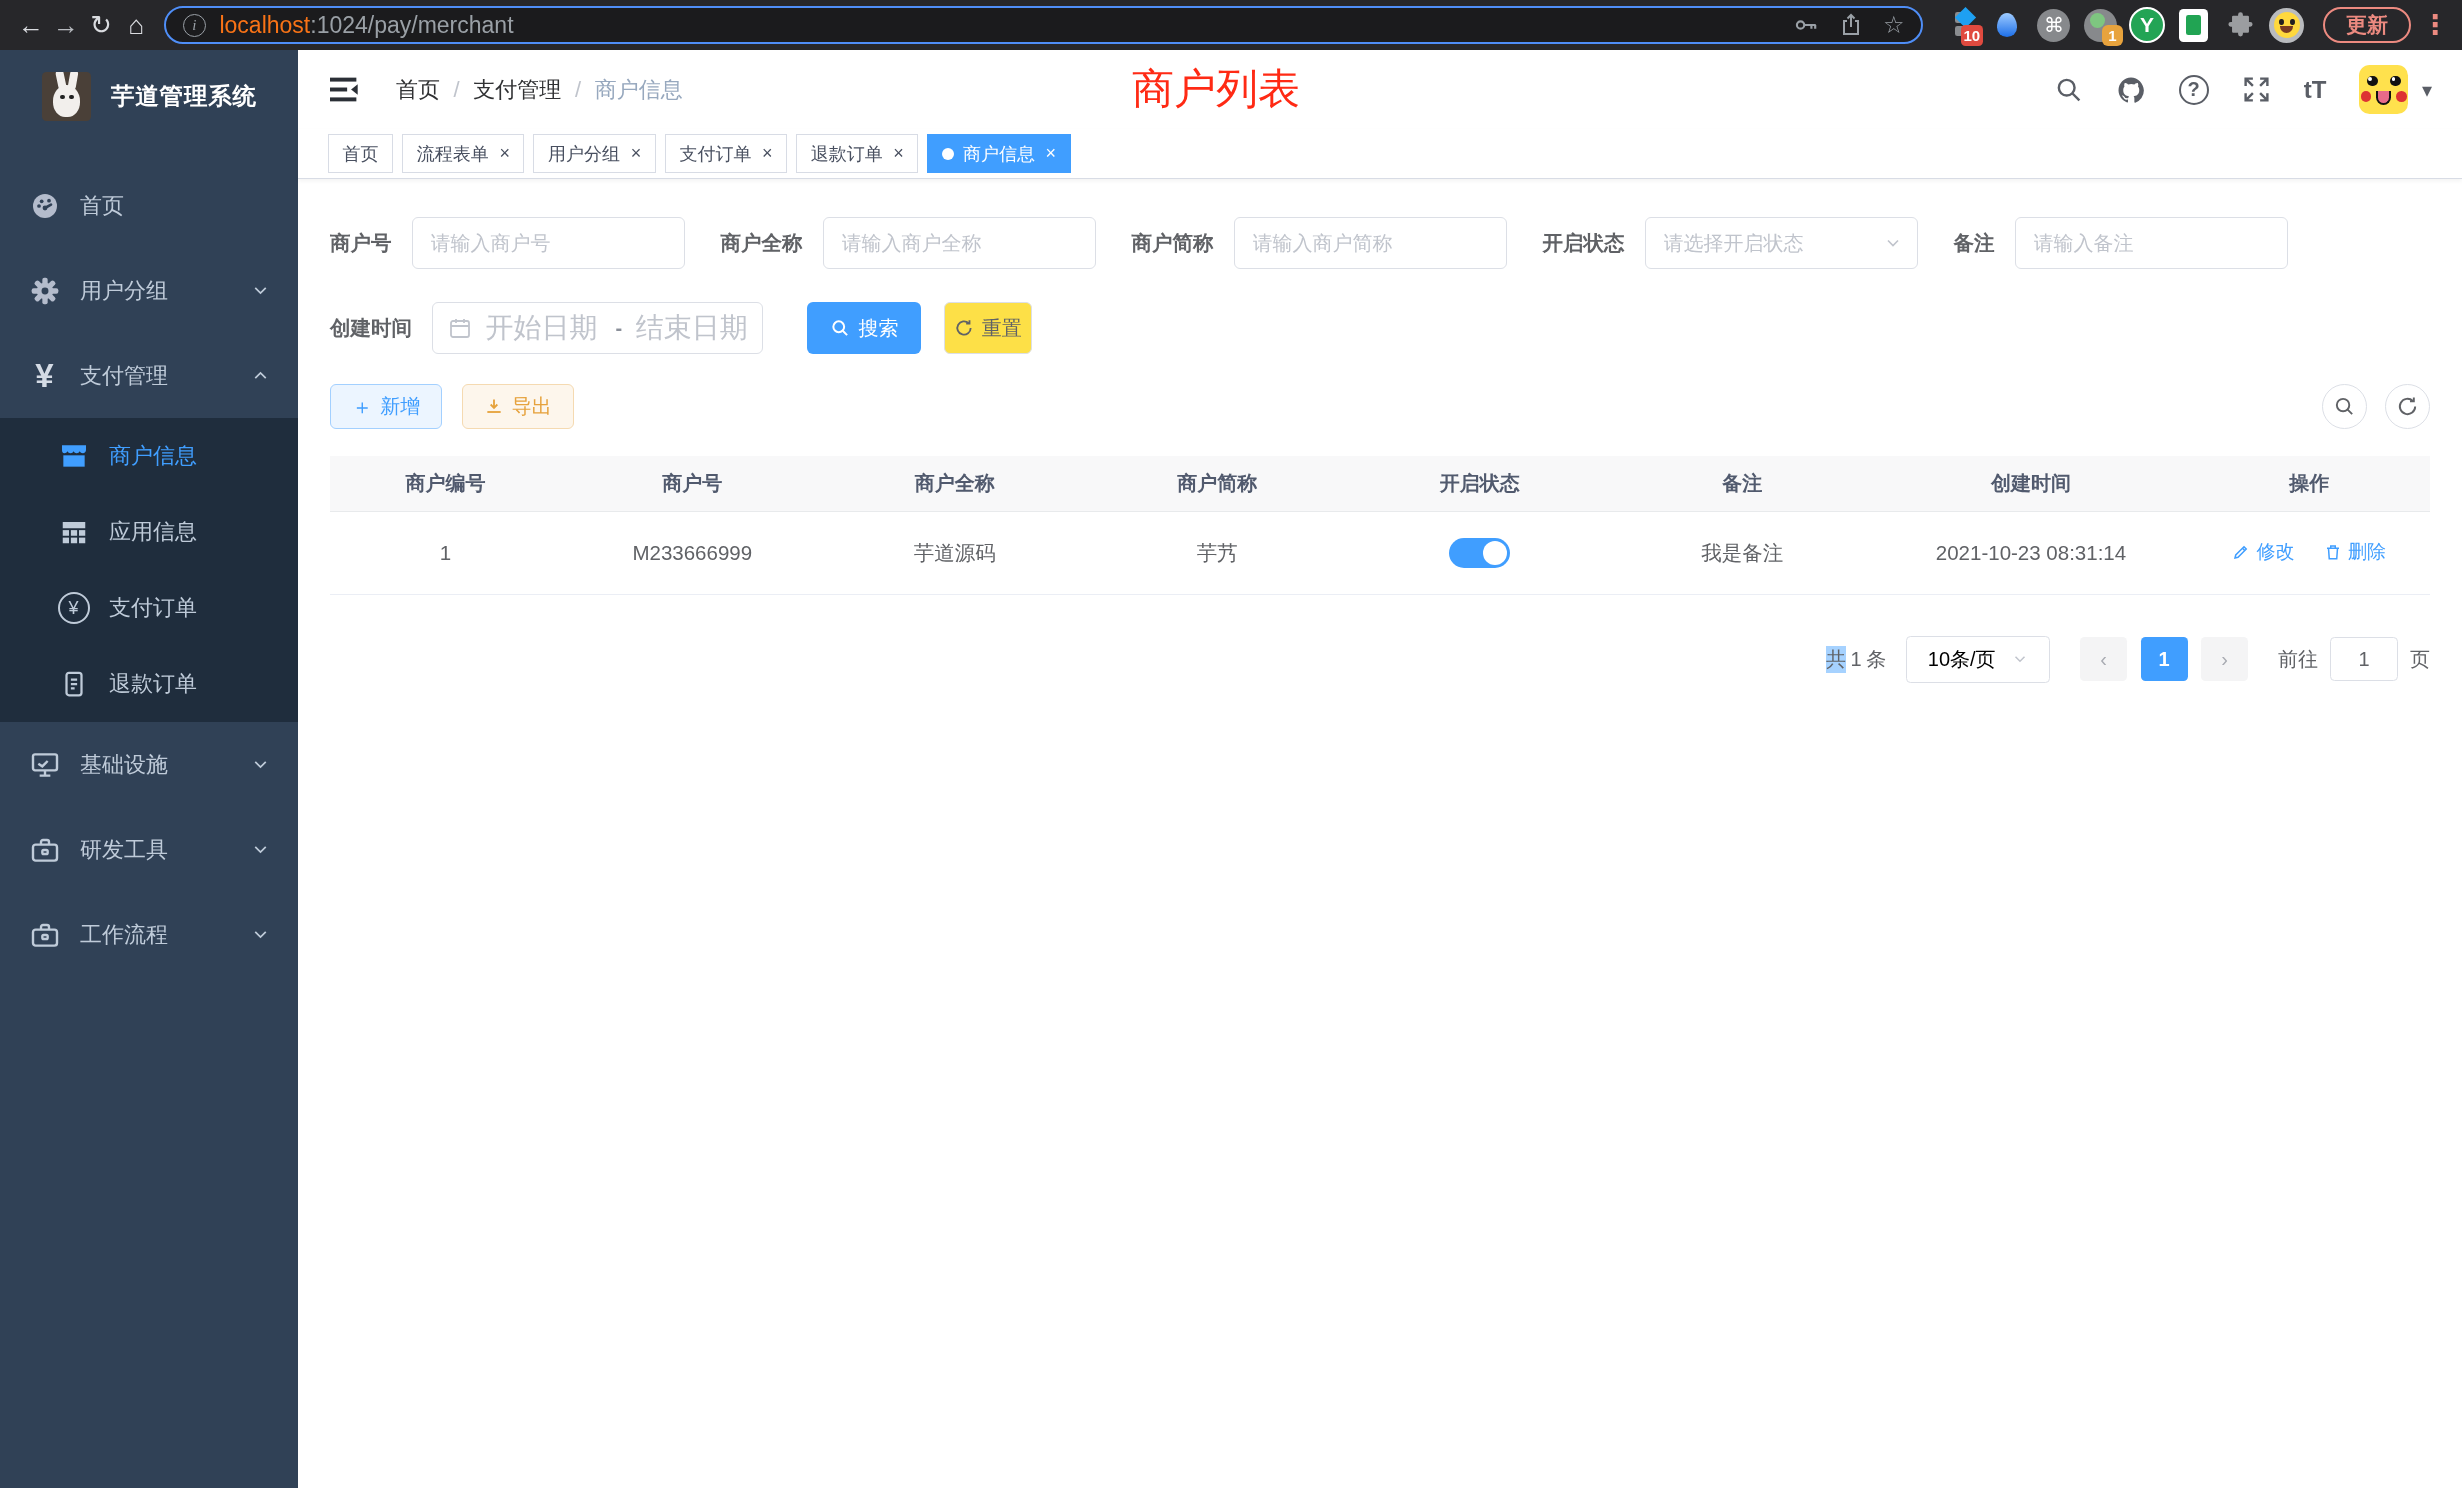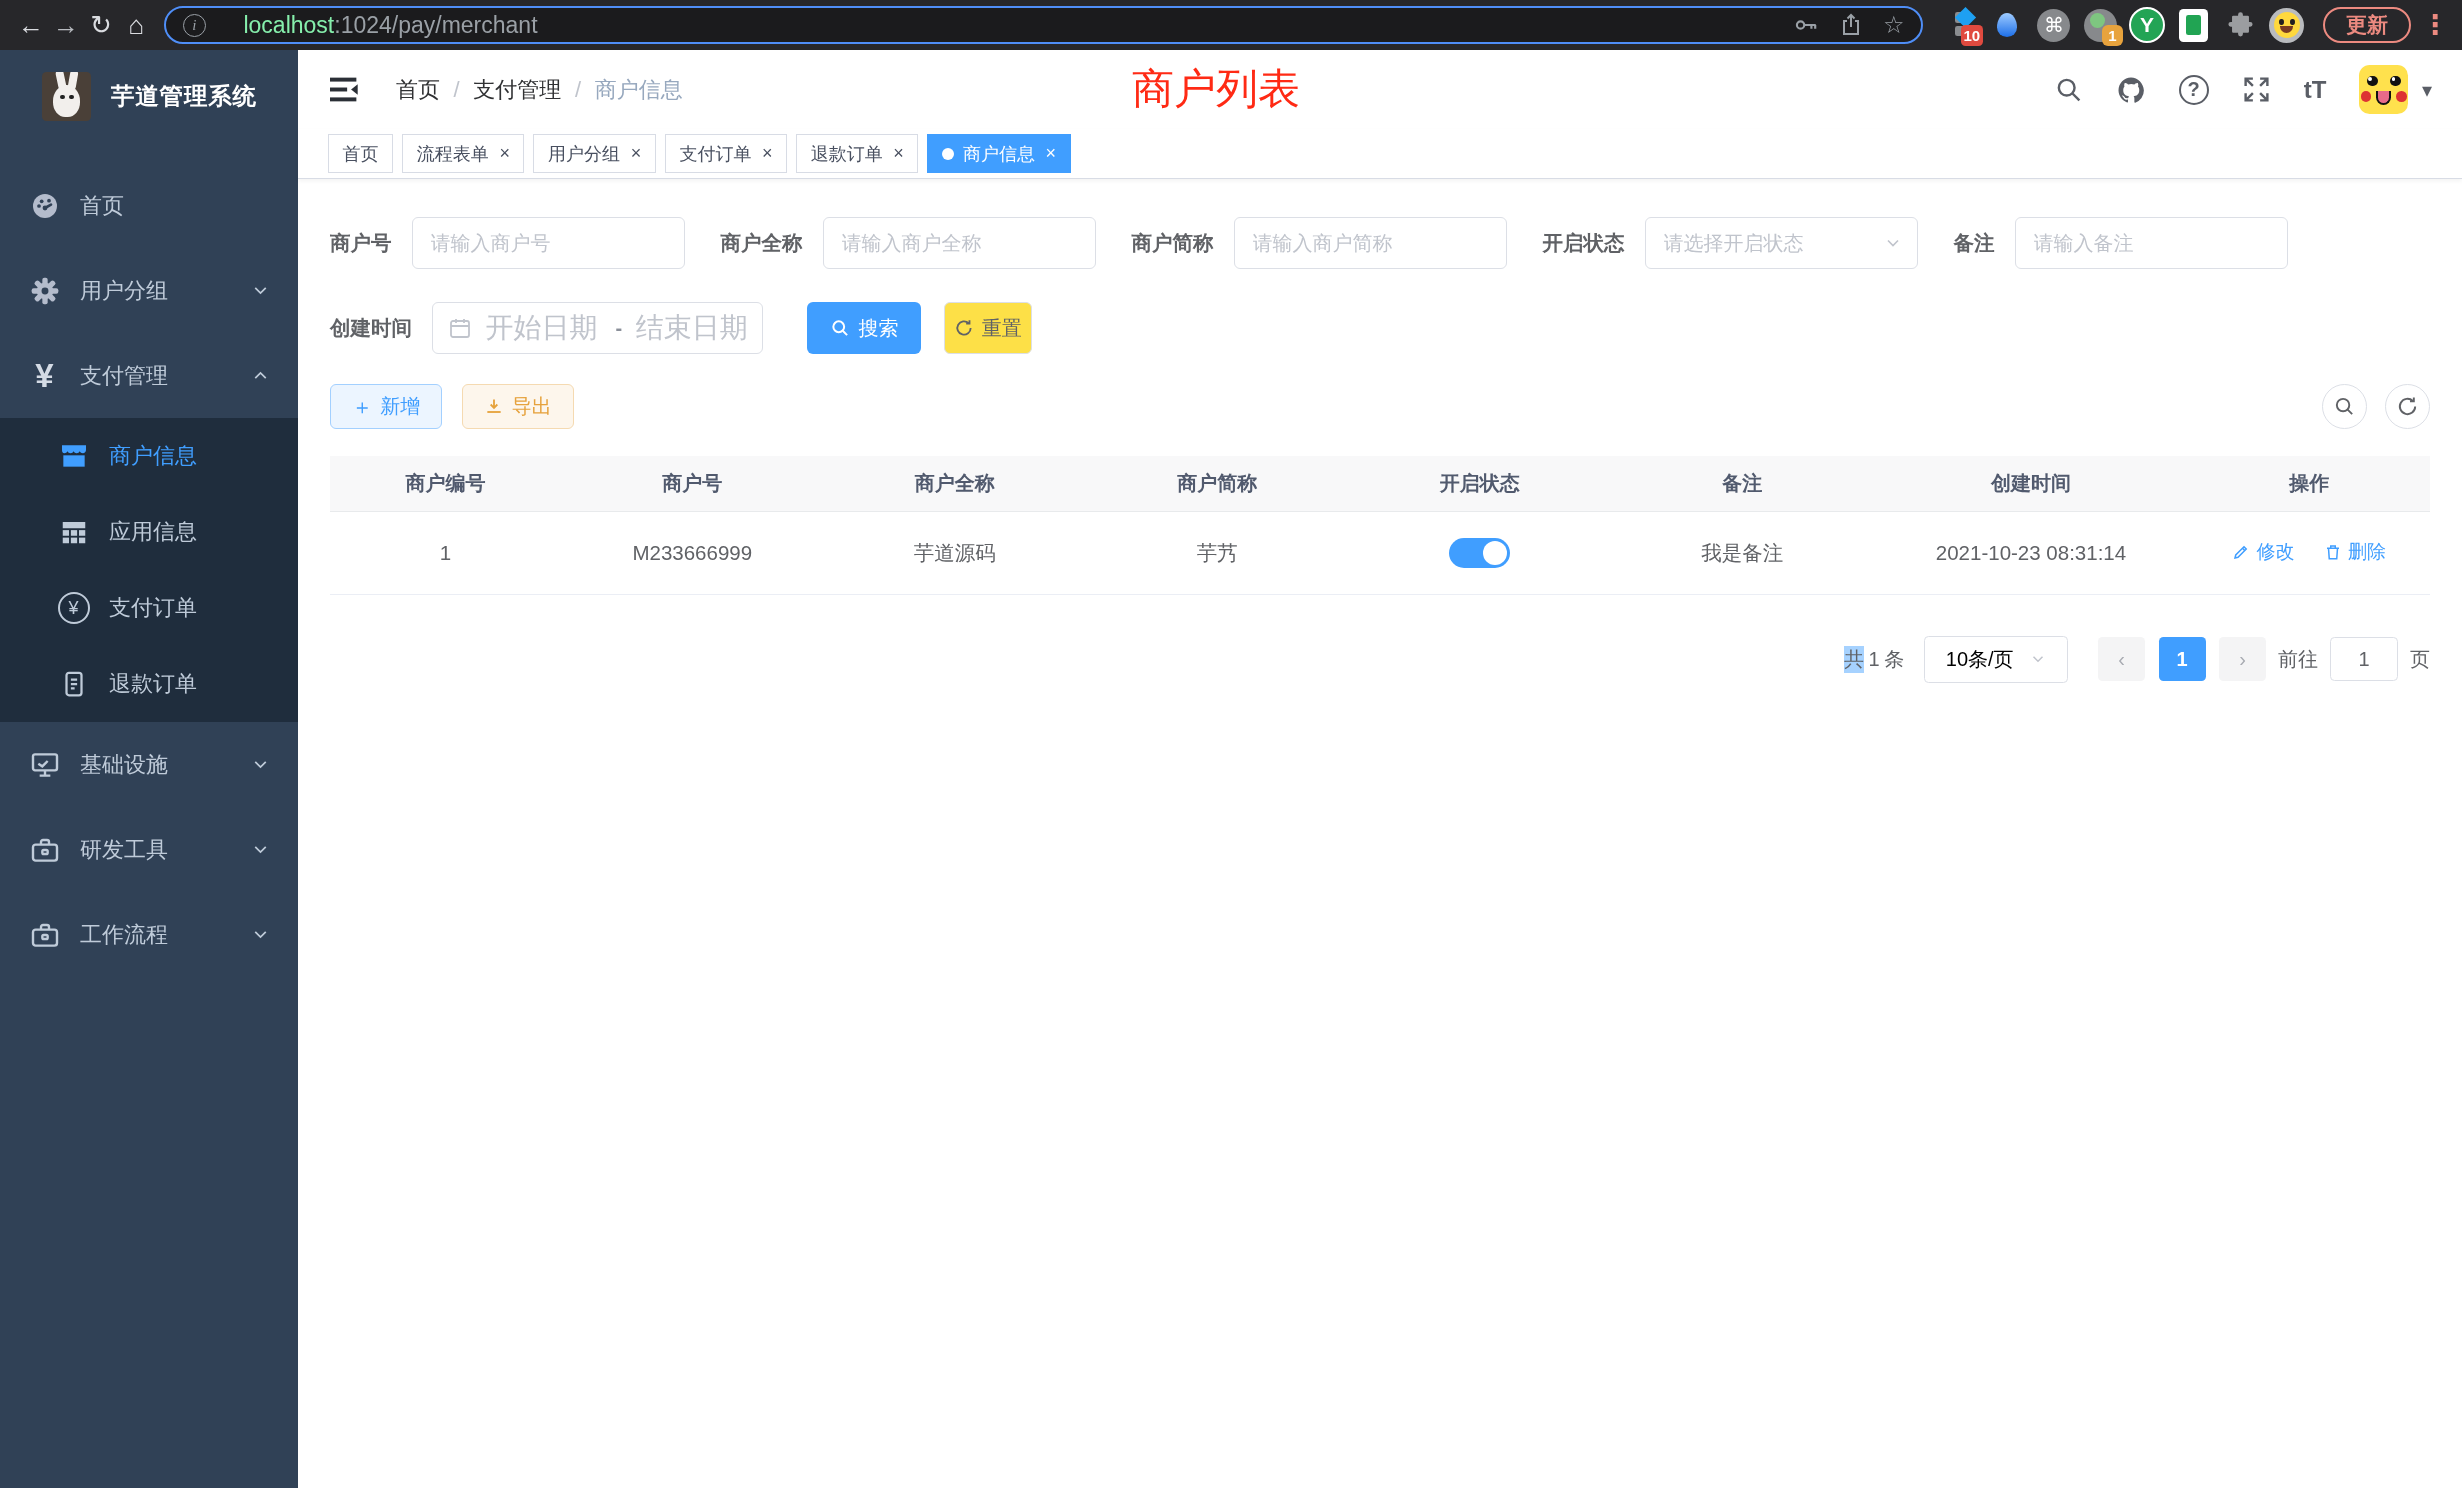--- a/index.html
+++ b/index.html
@@ -11,21 +11,21 @@
   .nav-btn { width:35px; height:35px; display:flex; align-items:center; justify-content:center;
     color:#dadce0; font-size:26px; flex-shrink:0; }
   .nav-btn.dim { color:#b9bcc1; }
   .urlbar { width:1759px; height:38px; margin-left:10.6px; background:#1b1b1d;
     border:2.3px solid #4f8ef7; border-radius:21px; display:flex; align-items:center;
     padding:0 16.7px; flex-shrink:0; }
   .info-circle { width:23px; height:23px; border:1.5px solid #9aa0a6; border-radius:50%;
     color:#9aa0a6; font-size:15px; display:flex; align-items:center; justify-content:center;
     font-style:italic; font-family:"Liberation Serif",serif; flex-shrink:0; }
   .url-text { margin-left:13.6px; font-size:23px; white-space:nowrap; }
-  .url-host { color:#86efac;margin-left:24px; }
+  .url-host { color:#f97316; }
   .url-rest { color:#9aa0a6; }
   .urlbar .spacer { flex:1; }
   .url-icon { margin-left:20px; color:#9aa0a6; display:flex; align-items:center; }
   .star-glyph { font-size:24px; color:#9aa0a6; }
   .exts { display:flex; align-items:center; margin-left:18px; gap:7.6px; }
   .ext { position:relative; width:39px; height:39px; display:flex; align-items:center; justify-content:center; }
   .badge { position:absolute; right:-3px; bottom:-1.5px; min-width:21px; height:21px; border-radius:4.5px;
     background:#e04a3f; color:#fff; font-size:15px; display:flex; align-items:center; justify-content:center;
     padding:0 3px; font-weight:700; }
   .badge.orange { background:#e8a33d; border-radius:6px; }
@@ -156,21 +156,21 @@
   .total { display:flex; align-items:center; margin-right:20px; }
   .hl { background:#a6d2ff; }
   .page-size { width:144px; height:47px; border:1.5px solid #dcdfe6; border-radius:4.5px; display:flex;
     align-items:center; justify-content:center; color:#000000; margin-right:23px; cursor:pointer; }
   .page-size .select-caret2 { margin-left:15px; color:#c0c4cc; display:flex; }
   .pg-btn { min-width:47px; height:44px; background:#f4f4f5; border-radius:4.5px; display:flex;
     align-items:center; justify-content:center; color:#a8abb2; margin:0 6.8px; cursor:pointer; }
   .pg-num { min-width:47px; height:44px; border-radius:4.5px; display:flex; align-items:center;
     justify-content:center; margin:0 6.8px; cursor:pointer; }
   .pg-num.active { background:#409eff; color:#fff; font-weight:700; }
-  .goto { display:flex; align-items:center; margin-left:5px;justify-content:flex-end; }
+  .goto { display:flex; align-items:center; margin-left:23px;justify-content:flex-end; }
   .goto-label { margin-right:12px; }
   .goto-input { width:68px; height:44px; border:1.5px solid #dcdfe6; border-radius:4.5px; text-align:center;
     font-size:20px; color:#606266; outline:none; margin-right:12px;
     font-family:"Liberation Sans","DejaVu Sans",sans-serif; }
 </style>
 </head>
 <body>
 
 <div class="chrome">
   <div class="nav-btn">←</div>

